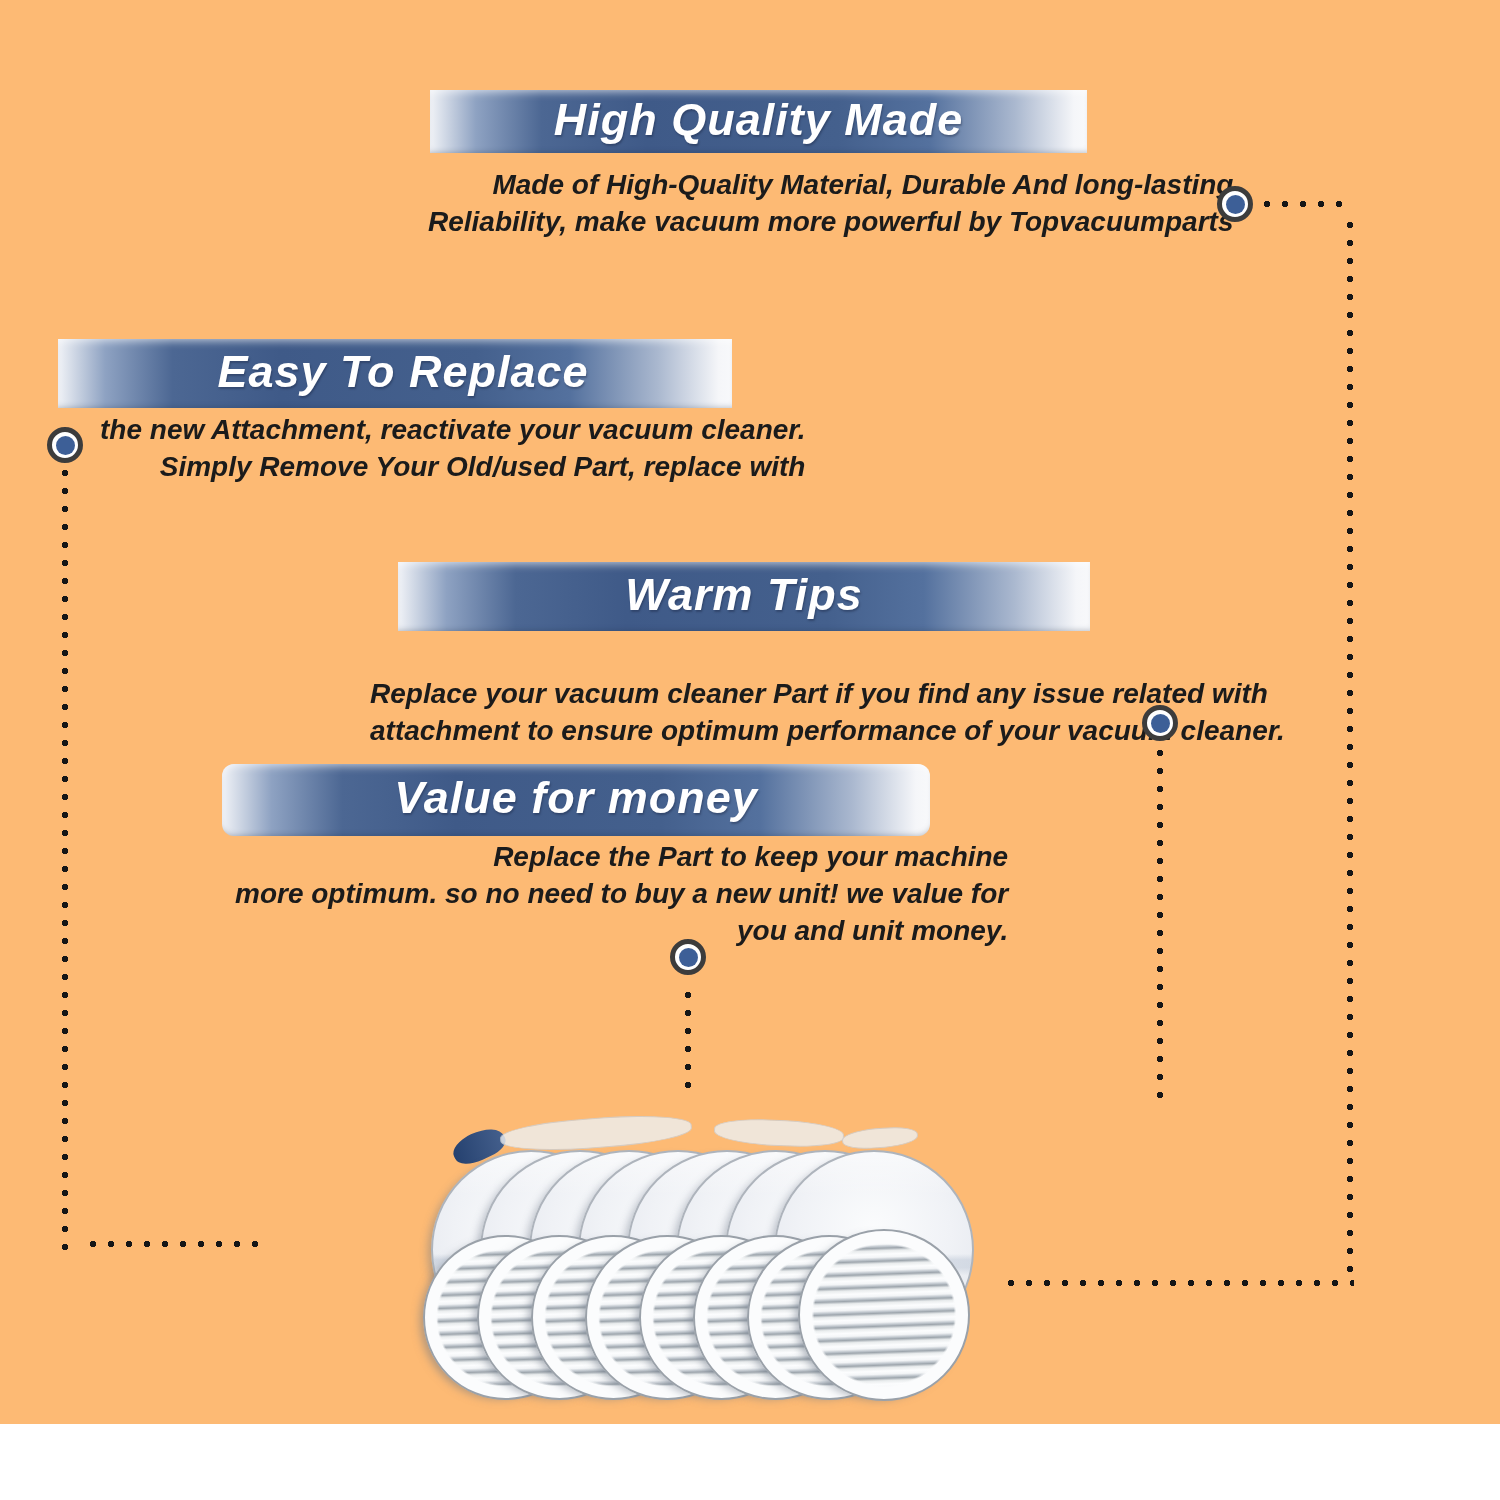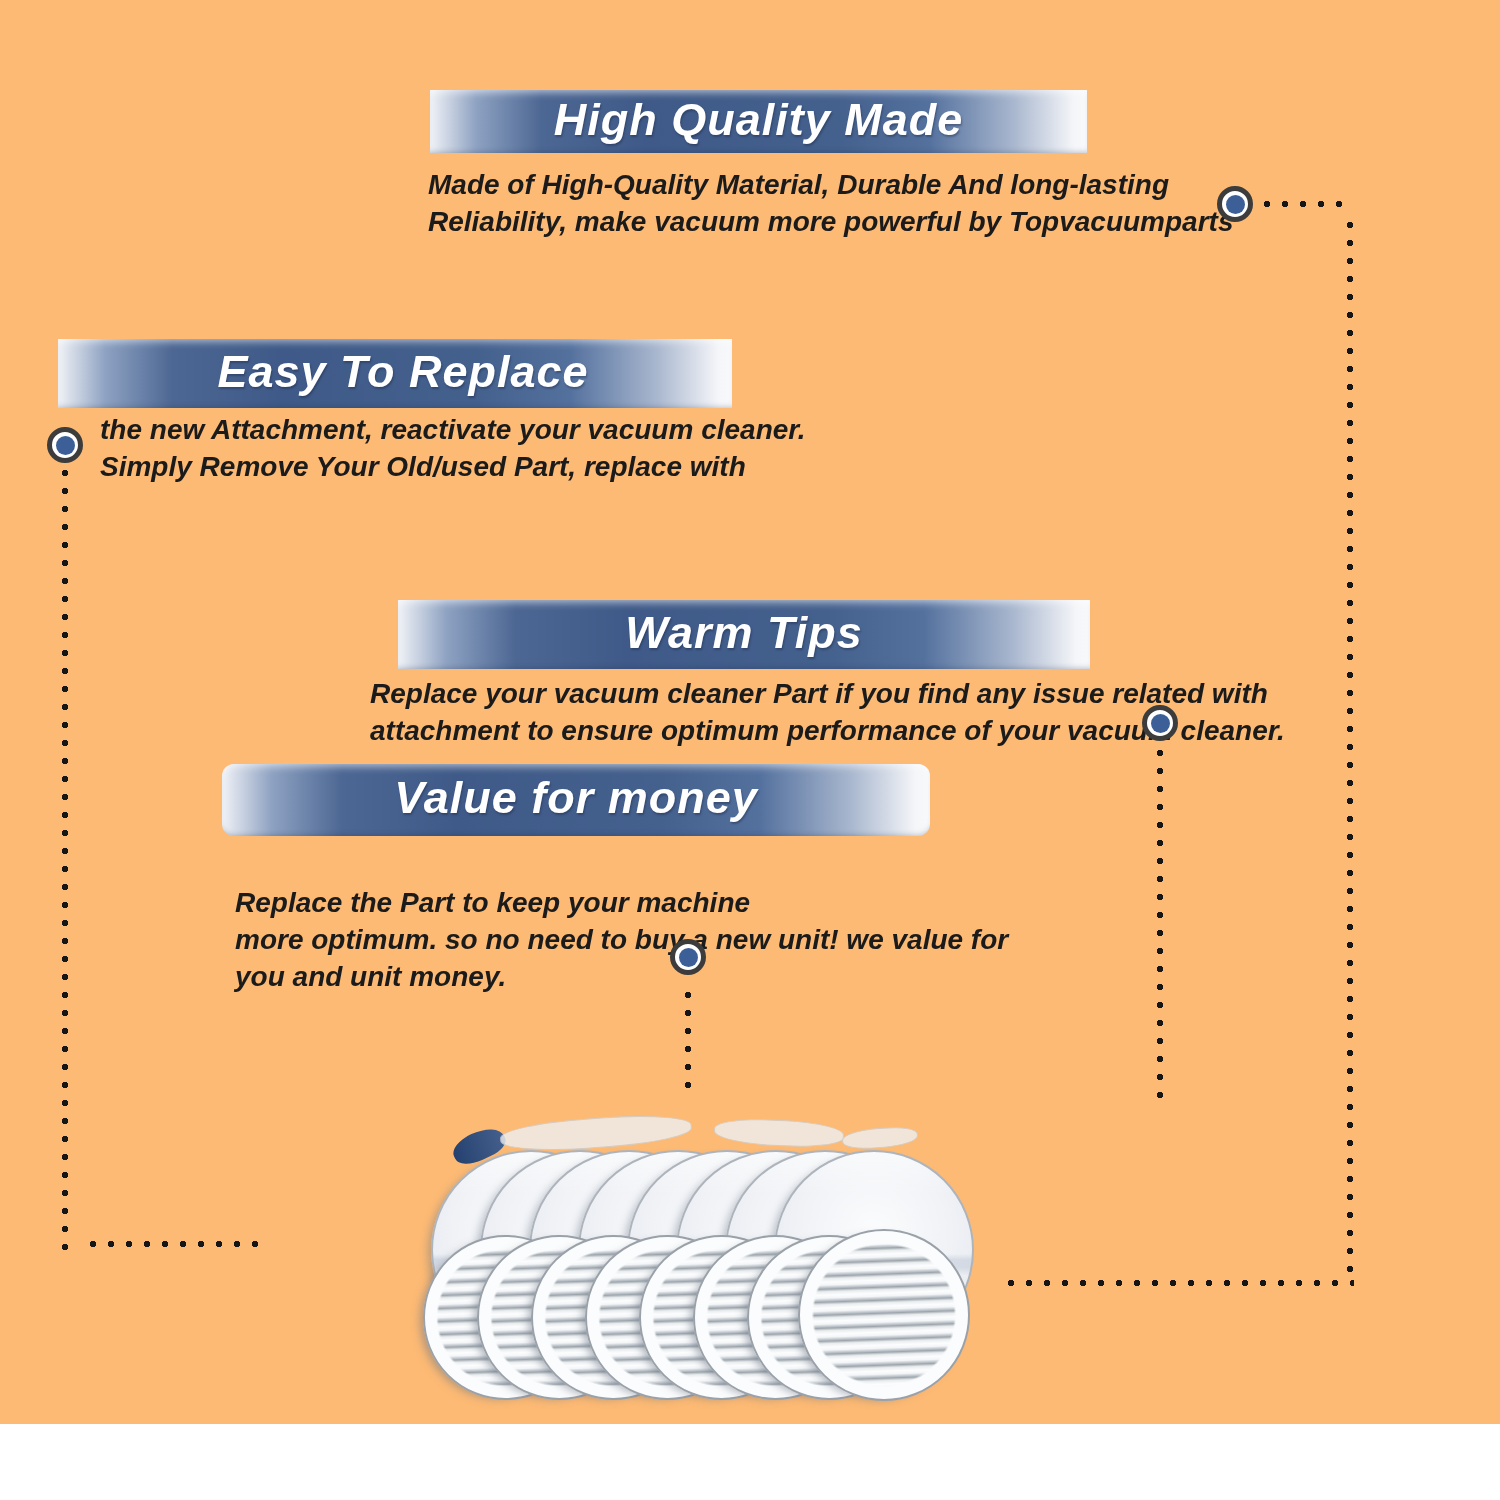--- a/index.html
+++ b/index.html
@@ -15,33 +15,33 @@
       #44608d 62%, #54719e 76%, #aab8cf 89%, #f5f6f9 98%, #f8f9fb 100%);
     box-shadow:inset 0 7px 9px -5px rgba(255,255,255,.65), inset 0 -4px 6px -4px rgba(30,45,75,.35);
   }
   .banner-title{
     font-style:italic;font-weight:700;color:#ffffff;letter-spacing:1px;
     font-size:45px;line-height:1;padding-bottom:5px;white-space:nowrap;
     text-shadow:1px 2px 2px rgba(20,30,55,.35);
   }
   #banner-hqm{left:430px;top:90px;width:657px;height:63px;}
   #banner-etr{left:58px;top:339px;width:658px;height:69px;padding-left:16px;}
-  #banner-wt {left:398px;top:562px;width:692px;height:69px;margin-top:38px;}
+  #banner-wt {left:398px;top:562px;width:692px;height:69px;}
   #banner-vfm{left:222px;top:764px;width:708px;height:72px;border-radius:12px;}
 
   
   .para{
     position:absolute;color:#1b1b1b;font-style:italic;font-weight:700;
     font-size:28px;line-height:37px;
   }
-  .para div{white-space:nowrap;}
+  .para div{white-space:nowrap;text-align:right;}
   #para-hqm{left:428px;top:166px;}
   #para-etr{left:100px;top:411px;}
   #para-wt {left:370px;top:640px;width:880px;text-align:center;margin-top:35px;}
-  #para-vfm{left:235px;top:884px;}
+  #para-vfm{left:235px;top:838px;}
 
   
   .marker{
     position:absolute;width:36px;height:36px;border-radius:50%;
     border:5px solid #3c3c3c;background:#ffffff;box-sizing:border-box;
     display:flex;align-items:center;justify-content:center;
   }
   .marker .dot{width:19px;height:19px;border-radius:50%;background:#3d5f97;}
   #marker-hqm{left:1217px;top:186px;}
   #marker-etr{left:47px;top:427px;}

